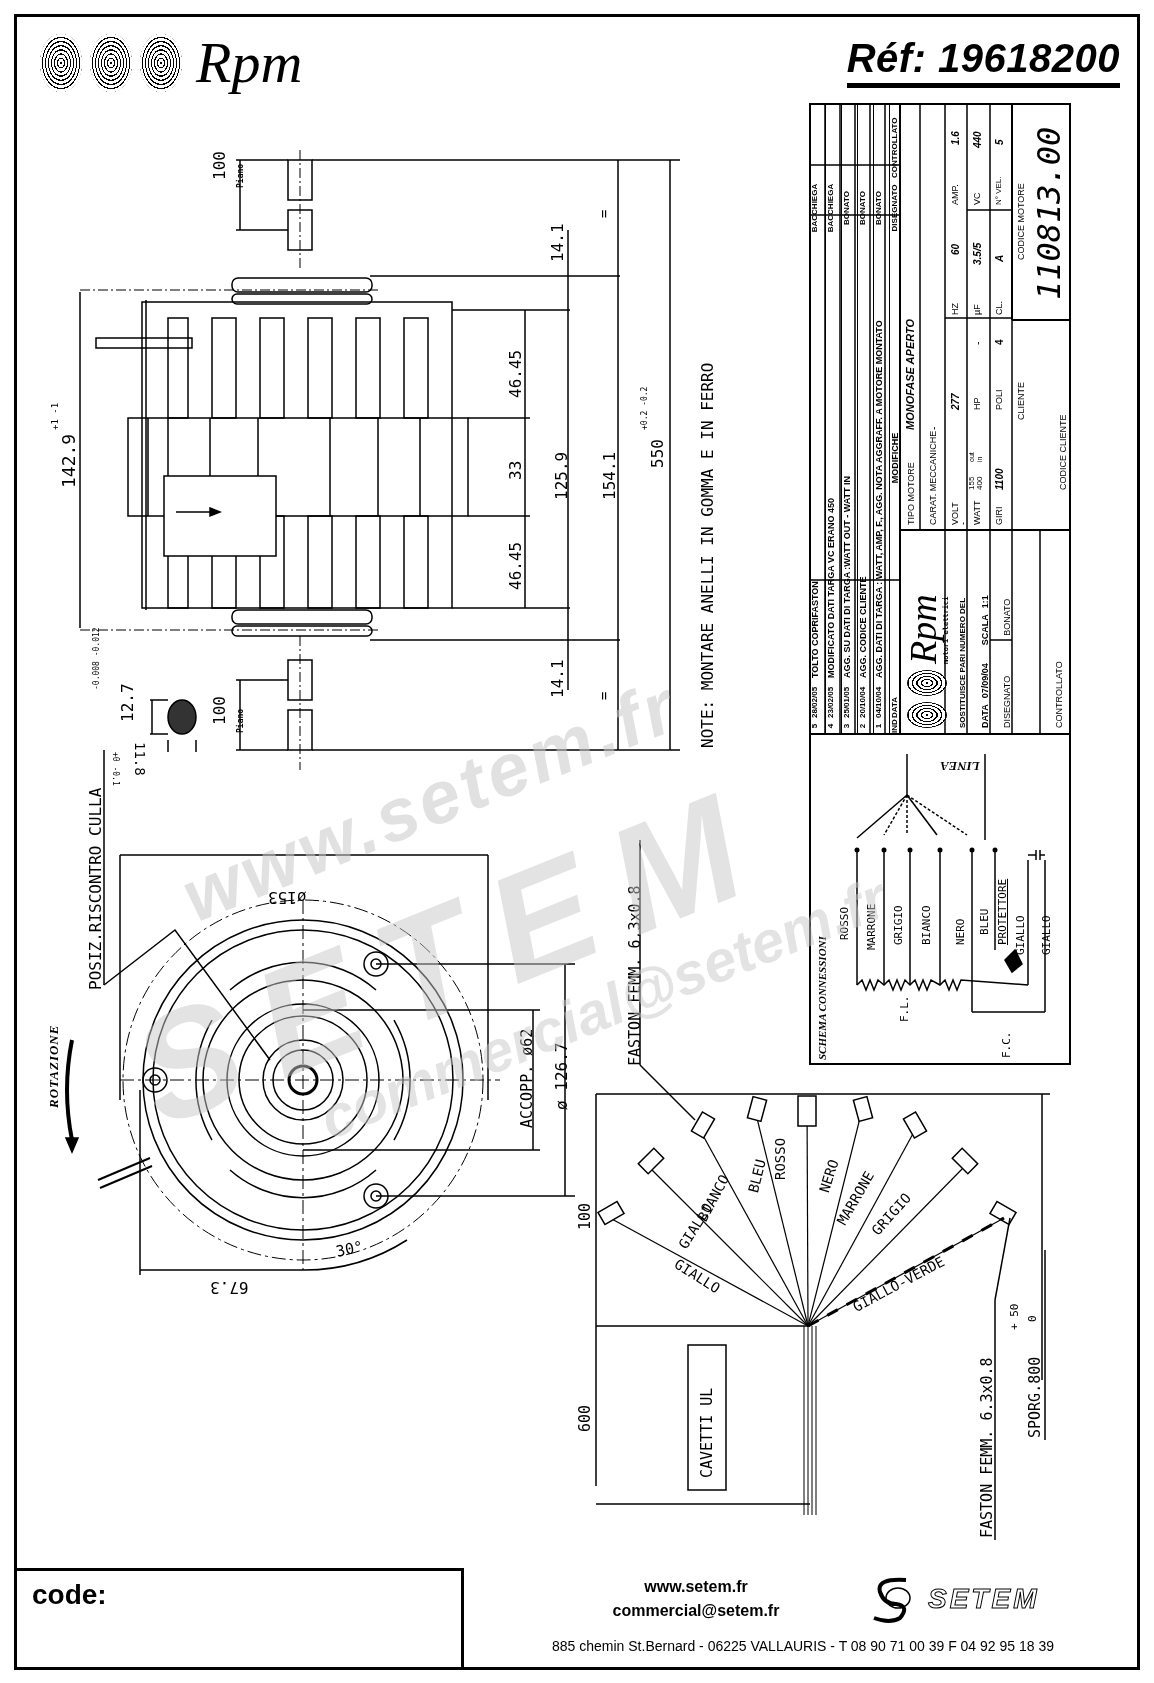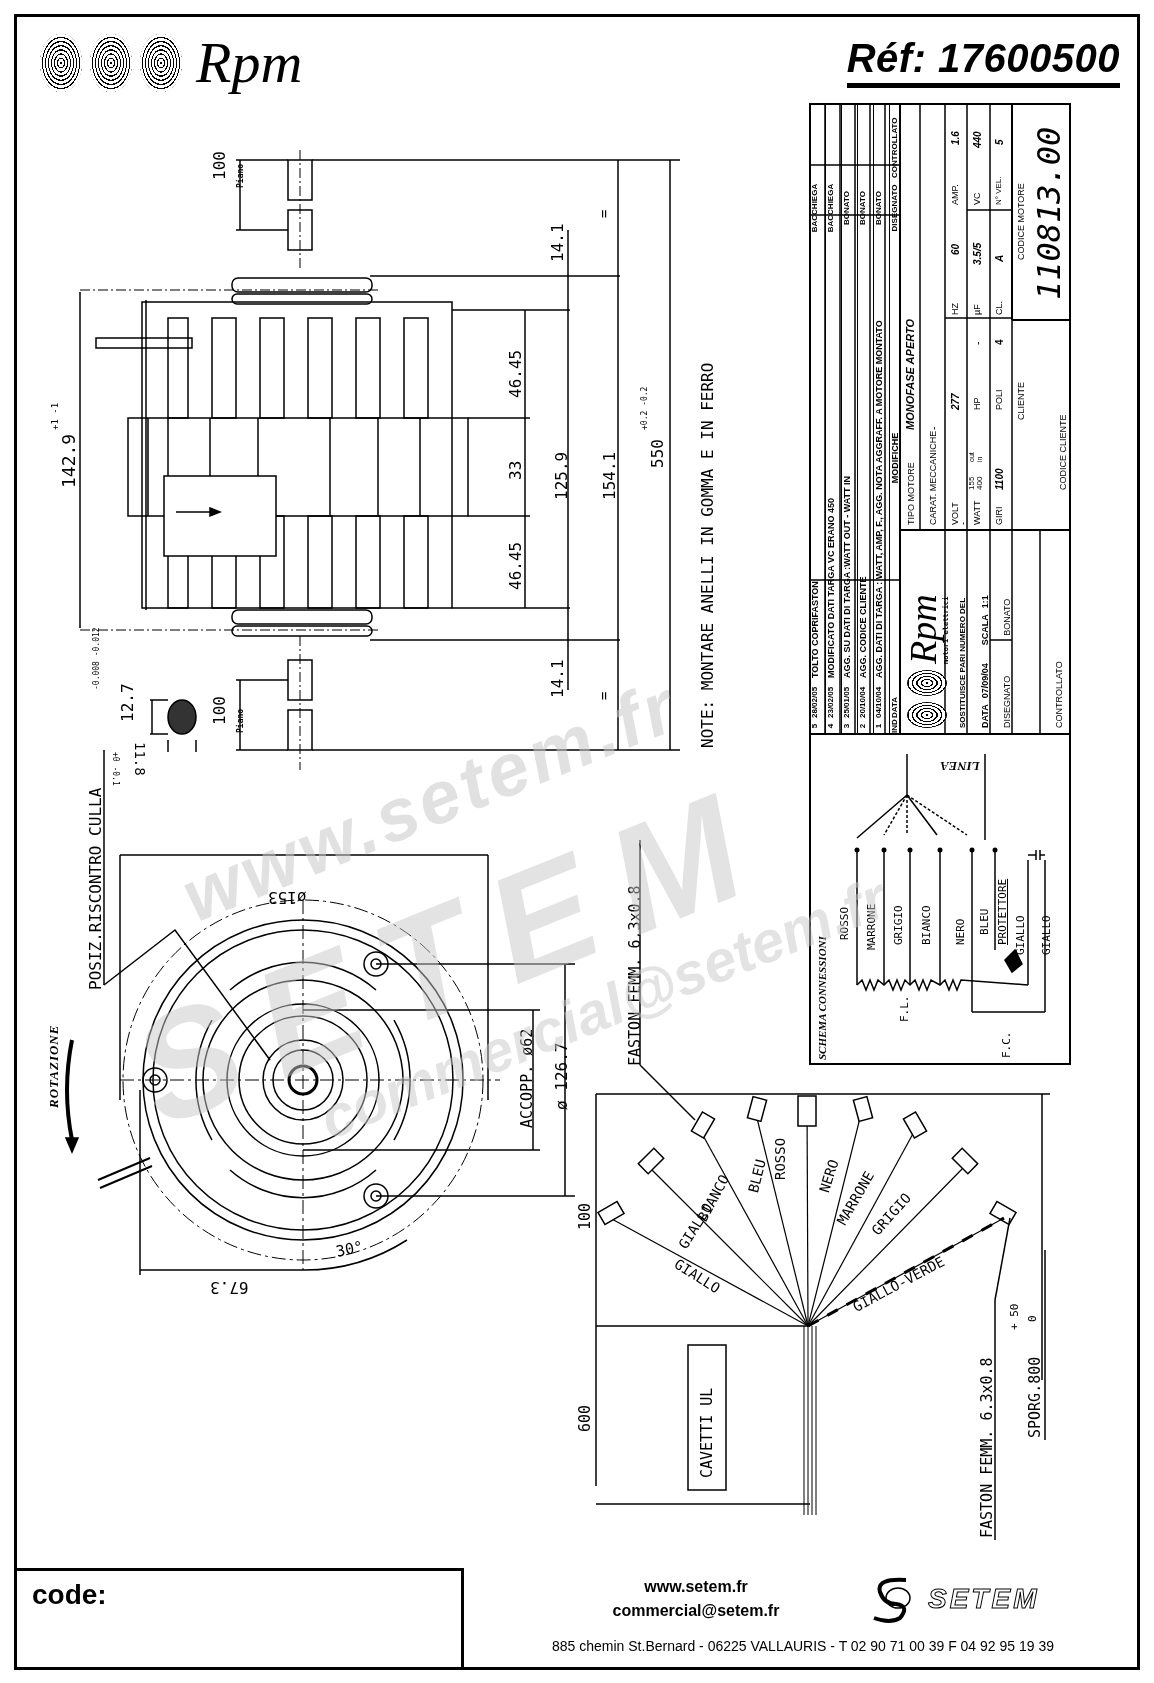--- a/index.html
+++ b/index.html
@@ -27,21 +27,21 @@
 <body>
 
 <div class="sheet"></div>
 
 <div class="abs logo-rpm">
   <span class="coil"></span>
   <span class="coil"></span>
   <span class="coil"></span>
   <span class="rpm-text">Rpm</span>
 </div>
-<div class="abs ref">Réf: 17600500</div>
+<div class="abs ref">Réf: 19618200</div>
 
 <svg class="abs" style="left:0;top:0" width="1154" height="1683" viewBox="0 0 1154 1683">
   <g stroke="#000" fill="none" stroke-width="1.5">
 
     <line x1="300" y1="150" x2="300" y2="270" stroke-dasharray="10,3,2,3" stroke-width="1"></line>
     <rect x="288" y="160" width="24" height="40"></rect>
     <rect x="288" y="210" width="24" height="40"></rect>
     <line x1="236" y1="160" x2="288" y2="160"></line>
     <line x1="236" y1="230" x2="288" y2="230"></line>
     <line x1="240" y1="160" x2="240" y2="230"></line>
@@ -439,15 +439,15 @@
   <div class="contact">
     <div class="web">www.setem.fr</div>
     <div class="mail">commercial@setem.fr</div>
     <div class="setem-logo">
       <svg width="56" height="50" viewBox="0 0 56 50">
         <path d="M40 6 Q10 4 14 18 Q18 30 30 30 Q44 32 34 44 Q24 50 8 44" fill="none" stroke="#000" stroke-width="4"></path>
         <ellipse cx="32" cy="24" rx="12" ry="10" fill="none" stroke="#000" stroke-width="1.5"></ellipse>
       </svg>
       <span class="setem-word">SETEM</span>
     </div>
-    <div class="addr">885 chemin St.Bernard  -  06225 VALLAURIS  -  T 02 90 71 00 39   F 04 92 95 19 39</div>
+    <div class="addr">885 chemin St.Bernard  -  06225 VALLAURIS  -  T 08 90 71 00 39   F 04 92 95 18 39</div>
   </div>
 </div>
 
 </body></html>

